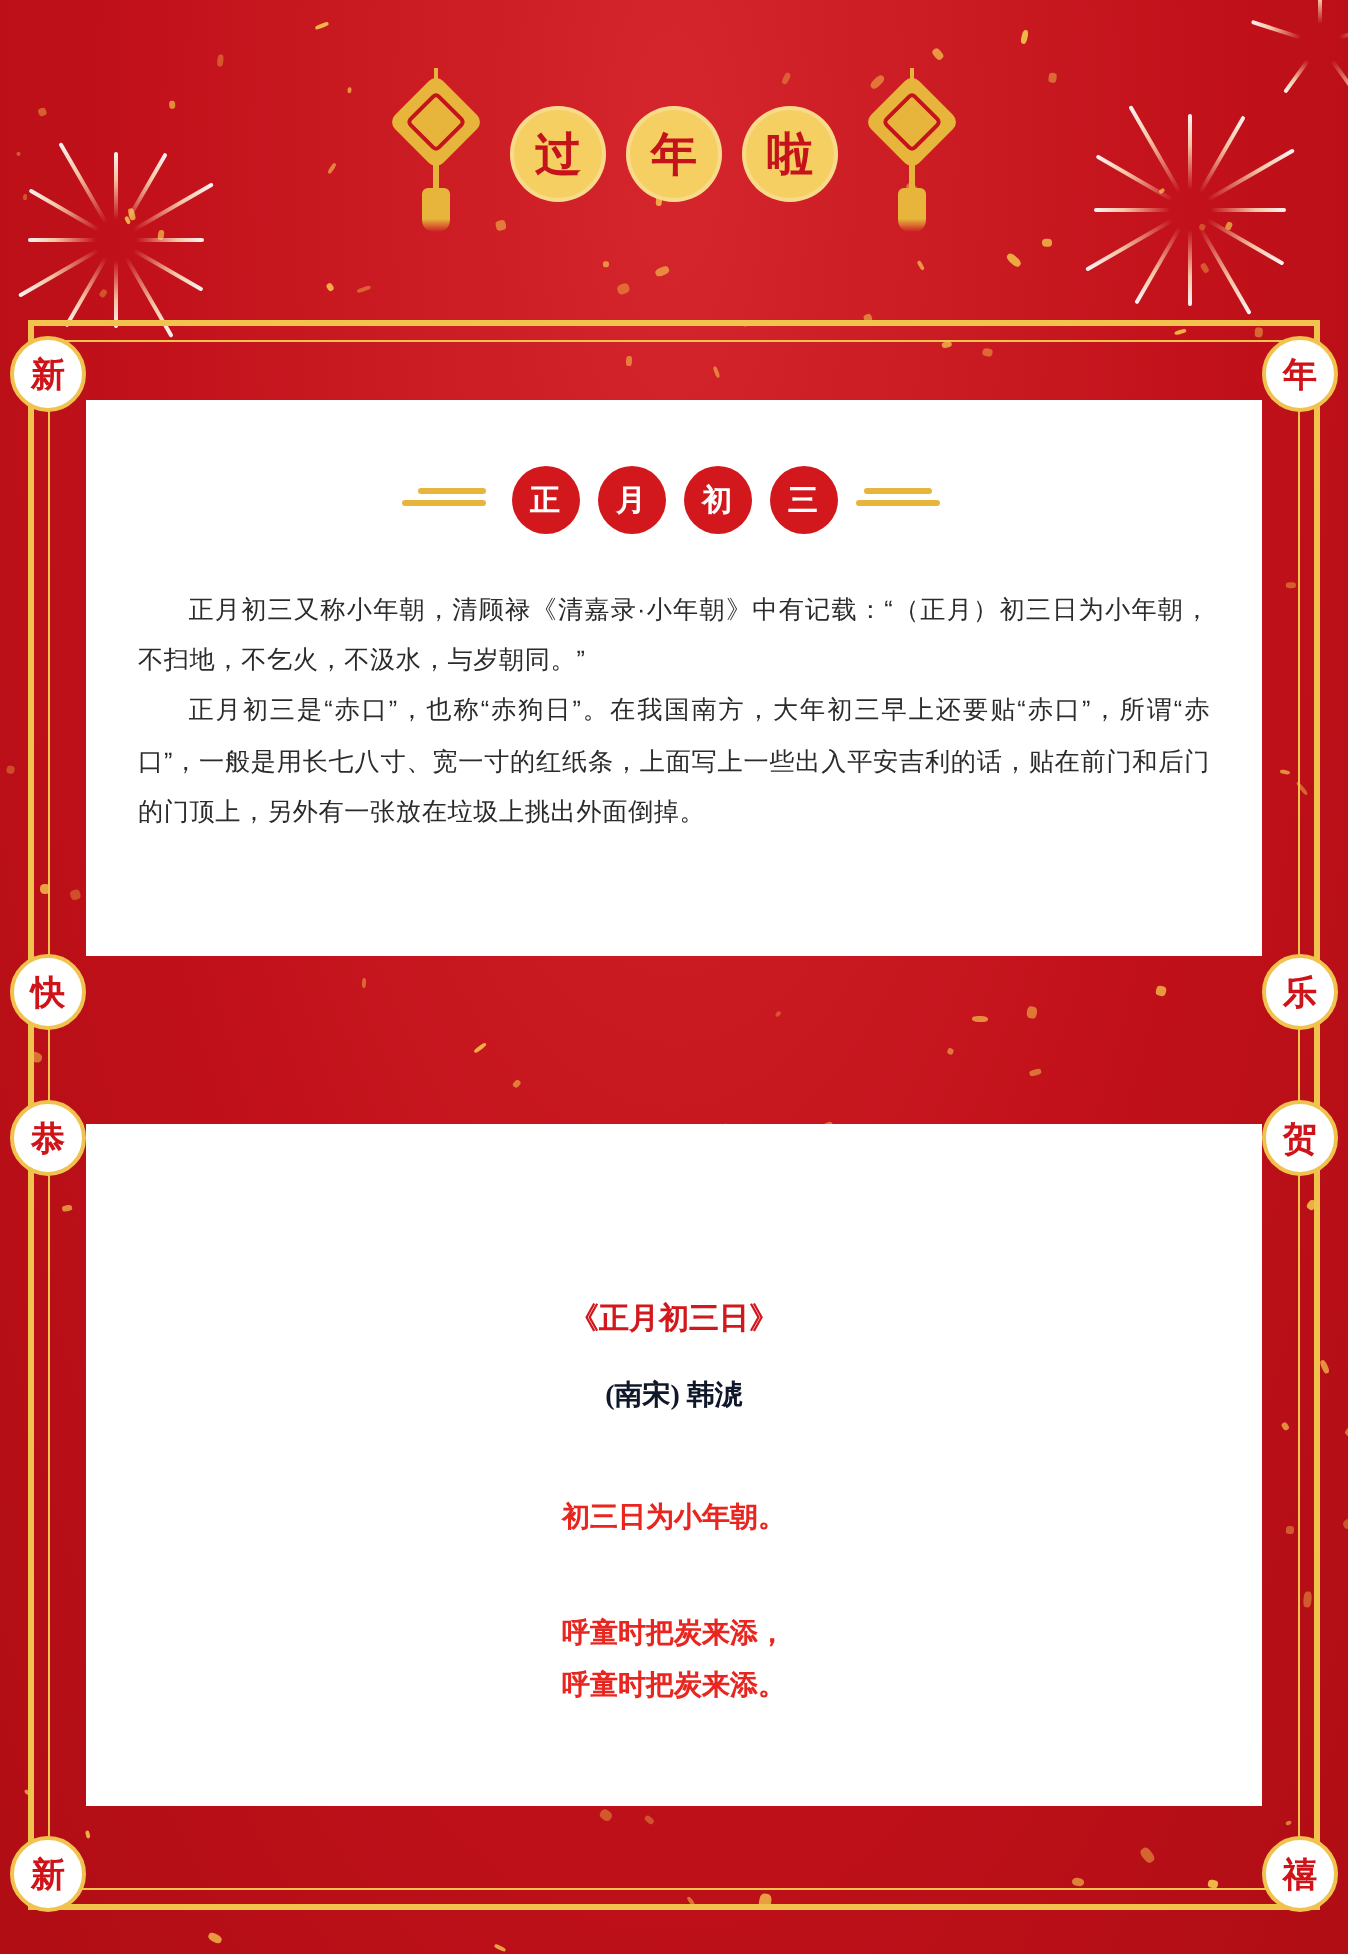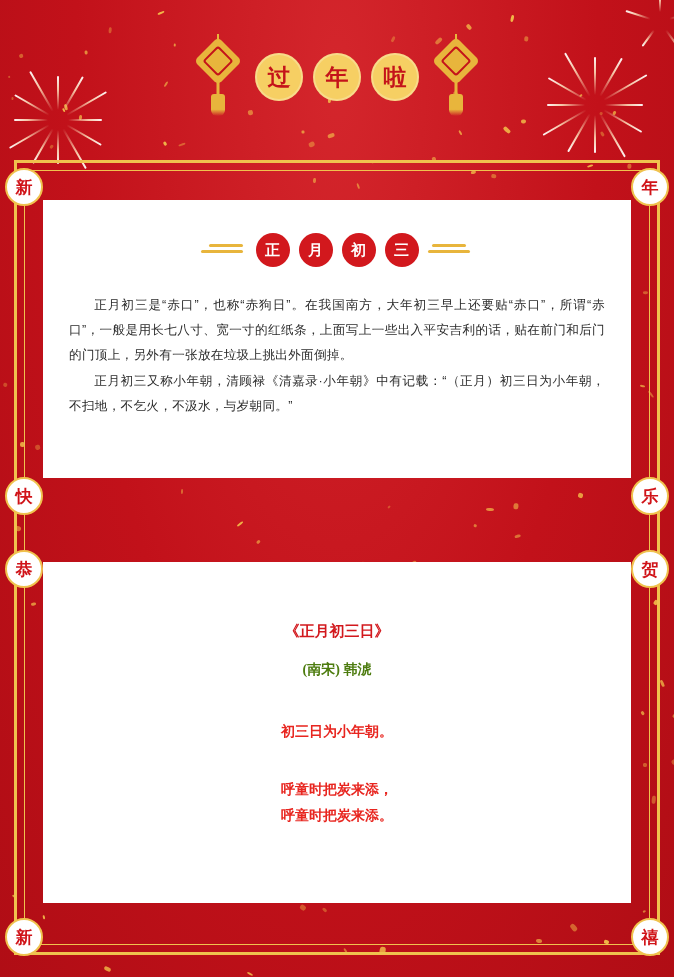--- a/index.html
+++ b/index.html
@@ -149,27 +149,27 @@
     margin: 26px 26px 0 26px;
     color: #2b2b2b;
     font-size: 12.6px;
     line-height: 2.0;
     text-align: justify;
     letter-spacing: .3px;
   }
   .body-text p { text-indent: 2em; }
 
   
-  .poem { margin-top: 60px; text-align: center; }
+  .poem { margin-top: 88px; text-align: center; }
   .poem-title {
     color: #d2181d; font-size: 15px; font-weight: bold;
     font-family: "Liberation Serif", "DejaVu Serif", serif;
   }
   .poem-author {
-    color: #4d7c0f; font-size: 14px; font-weight: bold;
+    color: #0f172a; font-size: 14px; font-weight: bold;
     margin-top: 20px;
     font-family: "Liberation Serif", "DejaVu Serif", serif;
   }
   .poem-stanza {
     margin-top: 40px;
     color: #e8251f;
     font-size: 14px; font-weight: bold;
     line-height: 1.85;
     font-family: "Liberation Serif", "DejaVu Serif", serif;
   }
@@ -447,22 +447,22 @@
     <div class="badge">正</div>
     <div class="badge">月</div>
     <div class="badge">初</div>
     <div class="badge">三</div>
     <div class="cloud right">
         <i></i>
         <i></i>
       </div>
   </div>
   <div class="body-text">
+    <p>正月初三又称小年朝，清顾禄《清嘉录·小年朝》中有记载：“（正月）初三日为小年朝，不扫地，不乞火，不汲水，与岁朝同。”</p>
     <p>正月初三是“赤口”，也称“赤狗日”。在我国南方，大年初三早上还要贴“赤口”，所谓“赤口”，一般是用长七八寸、宽一寸的红纸条，上面写上一些出入平安吉利的话，贴在前门和后门的门顶上，另外有一张放在垃圾上挑出外面倒掉。</p>
-    <p>正月初三又称小年朝，清顾禄《清嘉录·小年朝》中有记载：“（正月）初三日为小年朝，不扫地，不乞火，不汲水，与岁朝同。”</p>
   </div>
 </div>
 
 <div class="card" id="card-bottom">
   <div class="poem">
     <div class="poem-title">《正月初三日》</div>
     <div class="poem-author">(南宋) 韩淲</div>
     <div class="poem-stanza">
       <div>初三日为小年朝。</div>
     </div>

